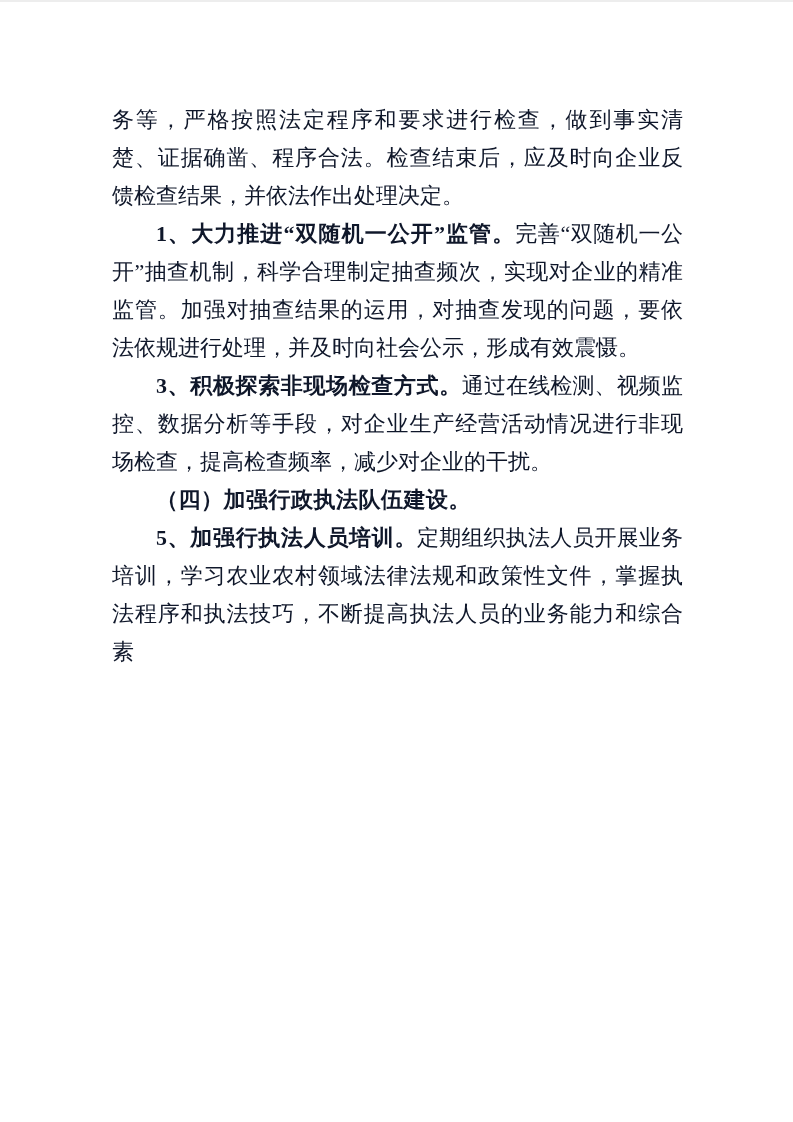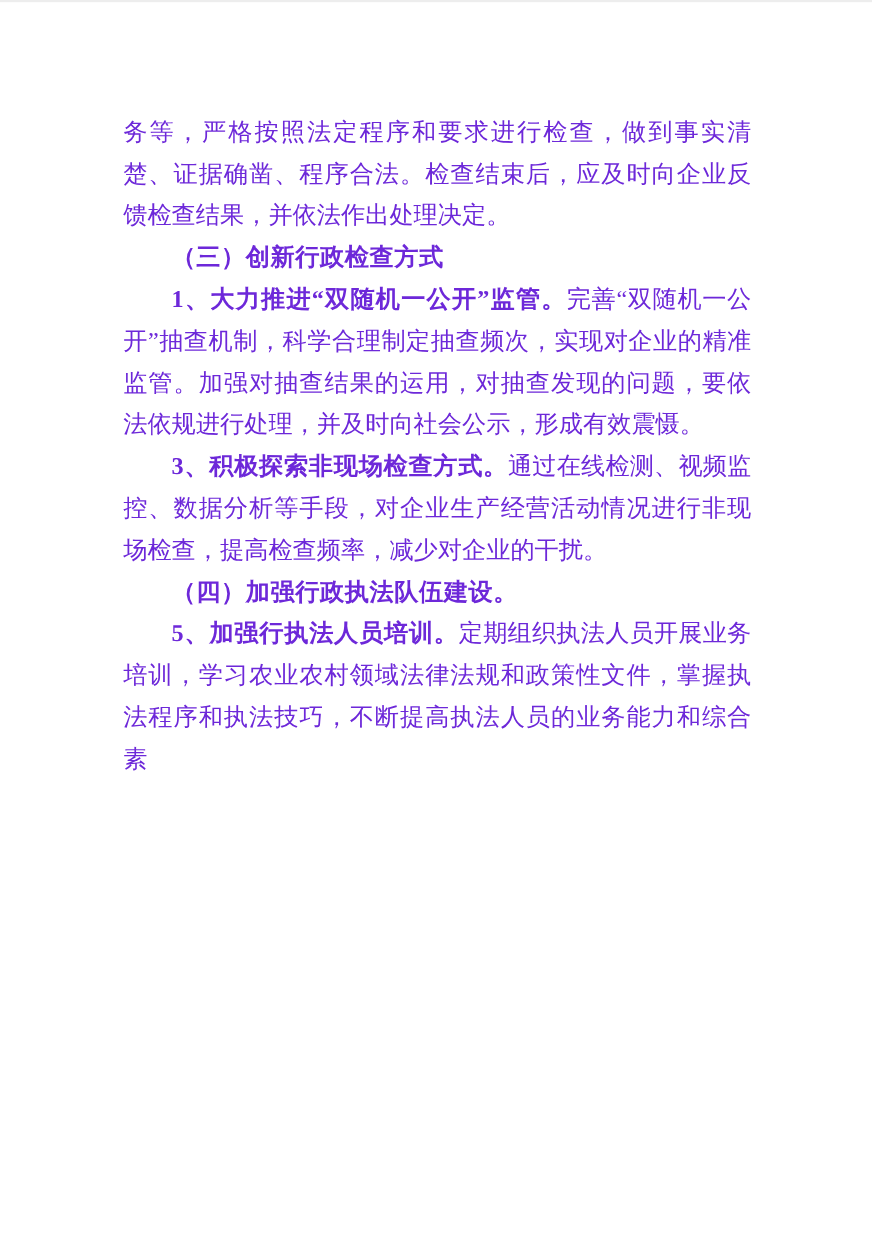--- a/index.html
+++ b/index.html
@@ -15,21 +15,21 @@
     box-sizing: border-box;
     border-top: 2px solid #ededed;
     overflow: hidden;
     font-family: "Liberation Serif", "DejaVu Serif", serif;
   }
   .doc-content {
     position: absolute;
     left: 112px;
     top: 99px;
     width: 571px;
-    color: #6d28d9;
+    color: #0f172a;
     font-size: 22px;
     line-height: 38px;
     text-align: justify;
     text-justify: inter-ideograph;
   }
   .para {
     margin: 0;
     padding: 0;
     text-indent: 2em;
   }
@@ -47,21 +47,20 @@
 </head>
 <body>
 
 <div class="doc-page">
   <div class="doc-content">
 
     <p class="para no-indent"><b class="lead"></b><span>务等，严格按照法定程序和要求进行检查，做到事实清楚、证据确凿、程序合法。检查结束后，应及时向企业反馈检查结果，并依法作出处理决定。</span></p>
 
 
 
-    <p class="para heading"><b class="lead">（三）创新行政检查方式</b><span></span></p>
 
     <p class="para"><b class="lead">1、大力推进“双随机一公开”监管。</b><span>完善“双随机一公开”抽查机制，科学合理制定抽查频次，实现对企业的精准监管。加强对抽查结果的运用，对抽查发现的问题，要依法依规进行处理，并及时向社会公示，形成有效震慑。</span></p>
 
     <p class="para"><b class="lead">3、积极探索非现场检查方式。</b><span>通过在线检测、视频监控、数据分析等手段，对企业生产经营活动情况进行非现场检查，提高检查频率，减少对企业的干扰。</span></p>
 
     <p class="para heading"><b class="lead">（四）加强行政执法队伍建设。</b><span></span></p>
 
     <p class="para"><b class="lead">5、加强行执法人员培训。</b><span>定期组织执法人员开展业务培训，学习农业农村领域法律法规和政策性文件，掌握执法程序和执法技巧，不断提高执法人员的业务能力和综合素</span></p>
 
   </div>

